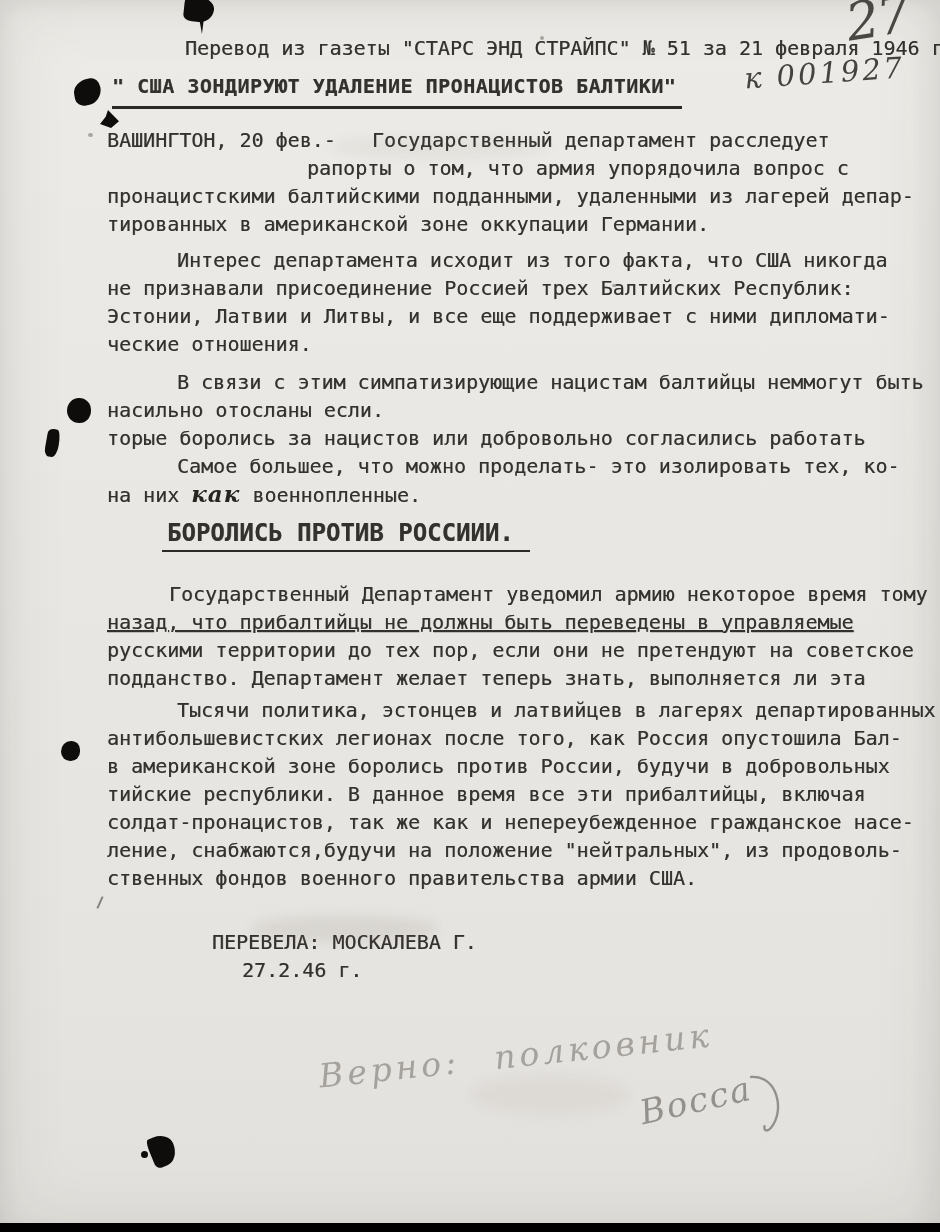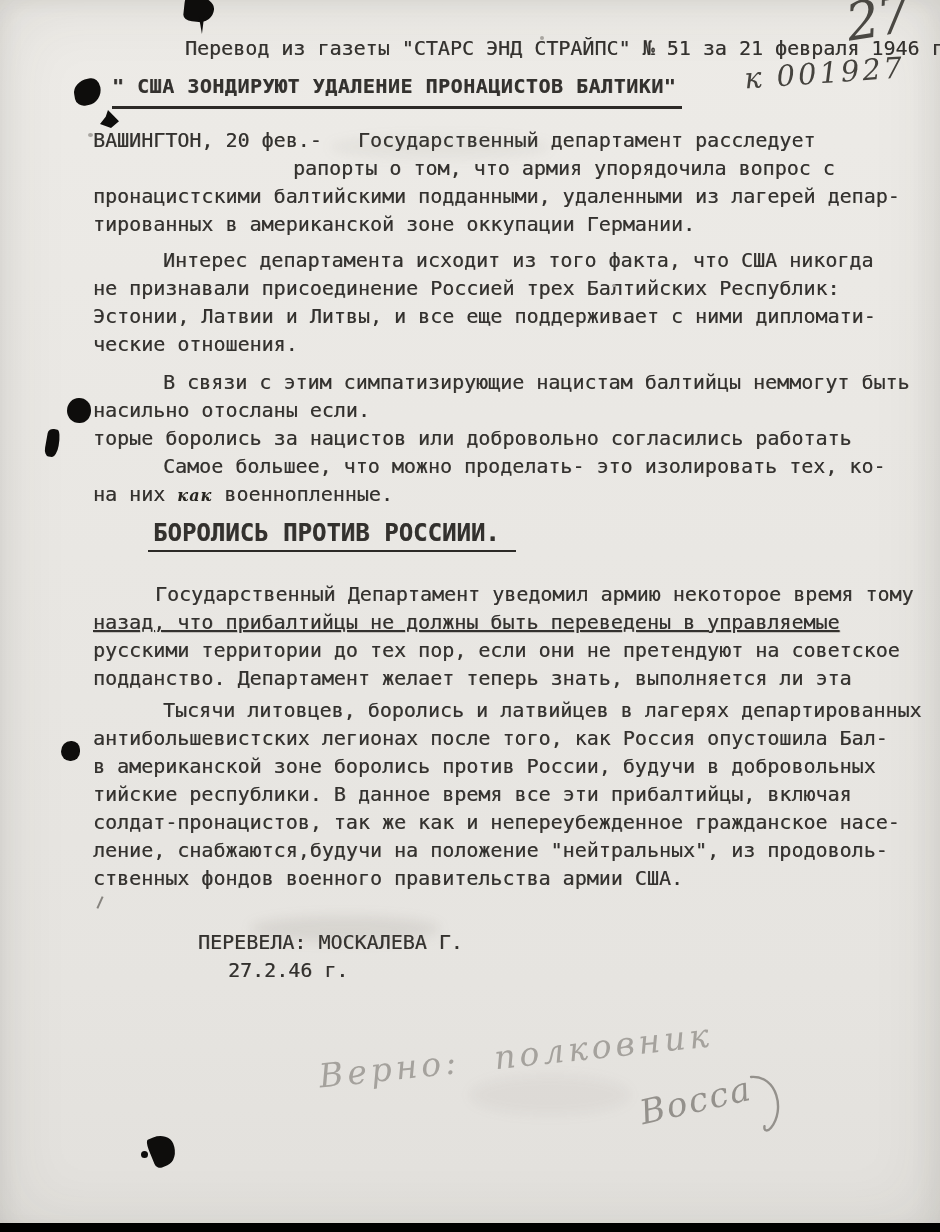--- a/index.html
+++ b/index.html
@@ -9,29 +9,29 @@
     box-shadow:inset 0 0 70px rgba(60,55,45,.10), inset -10px 0 25px rgba(60,55,45,.05), inset 8px 0 20px rgba(60,55,45,.04);
     font-family:"DejaVu Sans Mono","Liberation Mono",monospace;
     color:#33312e;
   }
   .typed{white-space:pre;font-size:20px;line-height:28px;text-shadow:.4px .4px .5px rgba(45,42,38,.55);}
   .header-line{position:absolute;left:185px;top:34px;}
   .doc-title{
     position:absolute;left:112px;top:72px;font-weight:bold;letter-spacing:.5px;
     border-bottom:3px solid #2c2a27;padding:0 6px 6px 0;
   }
-  .doc-body{position:absolute;left:93px;top:126px;width:832px;}
+  .doc-body{position:absolute;left:107px;top:126px;width:832px;}
   .line{white-space:pre;font-size:20px;line-height:28px;height:28px;text-shadow:.4px .4px .5px rgba(45,42,38,.55);}
   .heading{
     display:inline-block;font-size:24px;line-height:30px;font-weight:bold;white-space:pre;
     border-bottom:2.5px solid #2c2a27;padding:0 16px 2px 5px;margin-bottom:4px;
     text-shadow:.4px .4px .5px rgba(45,42,38,.6);
   }
   .hw{font-family:"DejaVu Serif","Liberation Serif",serif;font-style:italic;}
-  .hw-inline{font-weight:bold;font-size:16px;color:#26241f;letter-spacing:1px;text-shadow:none;}
+  .hw-inline{font-weight:bold;font-size:23px;color:#26241f;letter-spacing:1px;text-shadow:none;}
   .hw-page-num{position:absolute;left:846px;top:-12px;font-size:52px;color:#4a4843;transform:rotate(-9deg);letter-spacing:-2px;}
   .hw-stamp{position:absolute;left:744px;top:56px;font-size:29px;color:#45433e;transform:rotate(-4deg);letter-spacing:3px;}
   .hw-verified{position:absolute;left:318px;top:1036px;font-size:33px;color:#a5a29d;transform:rotate(-6deg);letter-spacing:4px;word-spacing:20px;}
   .hw-signature{position:absolute;left:642px;top:1076px;font-size:34px;color:#94918c;transform:rotate(-13deg);letter-spacing:2px;display:flex;align-items:flex-start;}
   .ink{position:absolute;background:#0e0d0c;}
   .ink-top{left:184px;top:-4px;width:30px;height:26px;border-radius:15% 85% 60% 40% / 45% 60% 70% 30%;transform:rotate(6deg);}
   .ink-top-tail{left:197px;top:16px;width:9px;height:18px;clip-path:polygon(20% 0,80% 0,55% 100%);}
   .ink-a{left:74px;top:79px;width:27px;height:26px;border-radius:65% 35% 60% 40% / 55% 45% 65% 35%;transform:rotate(-10deg);}
   .ink-b{left:100px;top:110px;width:19px;height:18px;clip-path:polygon(42% 0,100% 62%,58% 100%,0 78%,30% 38%);}
   .ink-c{left:67px;top:398px;width:24px;height:25px;border-radius:50% 50% 48% 52%/52% 48% 50% 50%;}
@@ -71,21 +71,21 @@
       <div class="line" style="padding-left: 70px; margin-top: 10px;">В связи с этим симпатизирующие нацистам балтийцы неммогут быть</div>
       <div class="line" style="padding-left: 0px;">насильно отосланы если.</div>
       <div class="line" style="padding-left: 0px;">торые боролись за нацистов или добровольно согласились работать</div>
       <div class="line" style="padding-left: 70px; margin-top: 0px;">Самое большее, что можно проделать- это изолировать тех, ко-</div>
       <div class="line" style="padding-left: 0px;"><span>на них </span><span class="hw hw-inline">как</span><span> военнопленные.</span></div>
       <div style="margin-top: 10px; padding-left: 55px;"><span class="heading">БОРОЛИСЬ ПРОТИВ РОССИИИ.</span></div>
       <div class="line" style="padding-left: 62px; margin-top: 24px;">Государственный Департамент уведомил армию некоторое время тому</div>
       <div class="line" style="padding-left: 0px; text-decoration: underline;">назад, что прибалтийцы не должны быть переведены в управляемые</div>
       <div class="line" style="padding-left: 0px;">русскими территории до тех пор, если они не претендуют на советское</div>
       <div class="line" style="padding-left: 0px;">подданство. Департамент желает теперь знать, выполняется ли эта</div>
-      <div class="line" style="padding-left: 70px; margin-top: 4px;">Тысячи литовцев, боролись и латвийцев в лагерях департированных</div>
+      <div class="line" style="padding-left: 70px; margin-top: 4px;">Тысячи политика, эстонцев и латвийцев в лагерях департированных</div>
       <div class="line" style="padding-left: 0px;">антибольшевистских легионах после того, как Россия опустошила Бал-</div>
       <div class="line" style="padding-left: 0px;">в американской зоне боролись против России, будучи в добровольных</div>
       <div class="line" style="padding-left: 0px;">тийские республики. В данное время все эти прибалтийцы, включая</div>
       <div class="line" style="padding-left: 0px;">солдат-пронацистов, так же как и непереубежденное гражданское насе-</div>
       <div class="line" style="padding-left: 0px;">ление, снабжаются,будучи на положение "нейтральных", из продоволь-</div>
       <div class="line" style="padding-left: 0px;">ственных фондов военного правительства армии США.</div>
       <div class="line" style="padding-left: 105px; margin-top: 36px;">ПЕРЕВЕЛА: МОСКАЛЕВА Г.</div>
       <div class="line" style="padding-left: 135px;">27.2.46 г.</div>
     </div>
 

